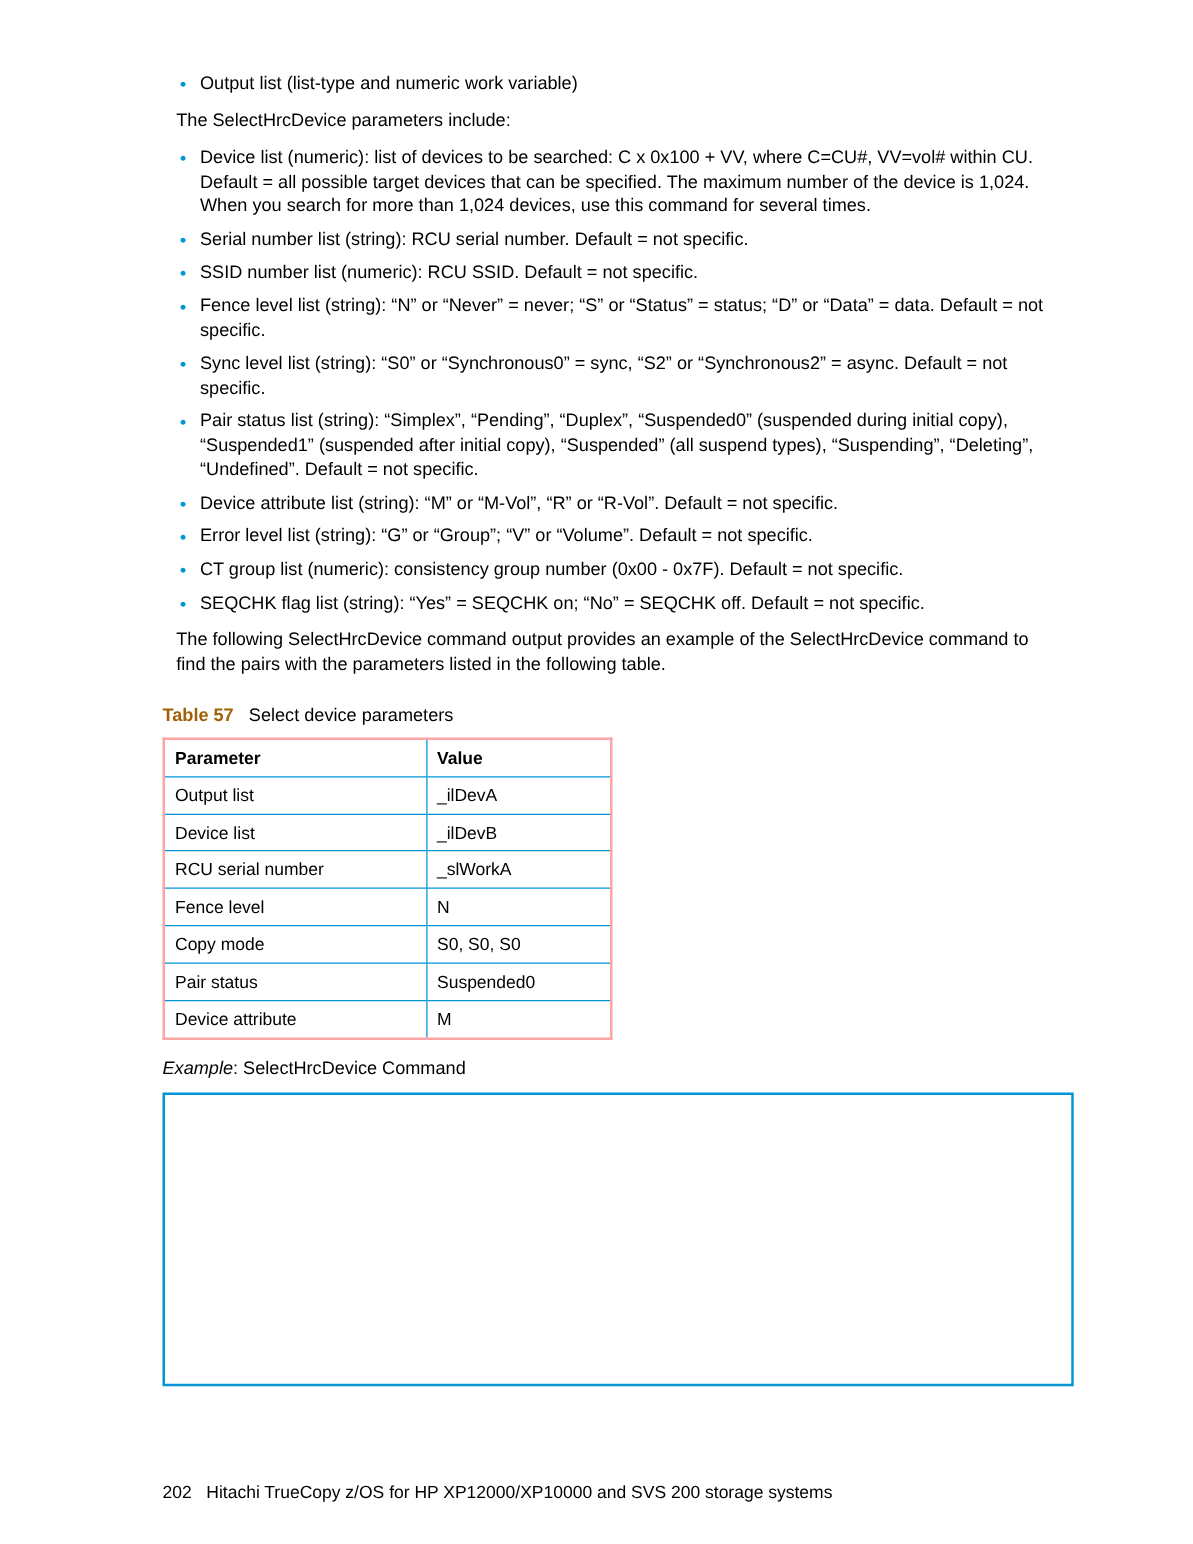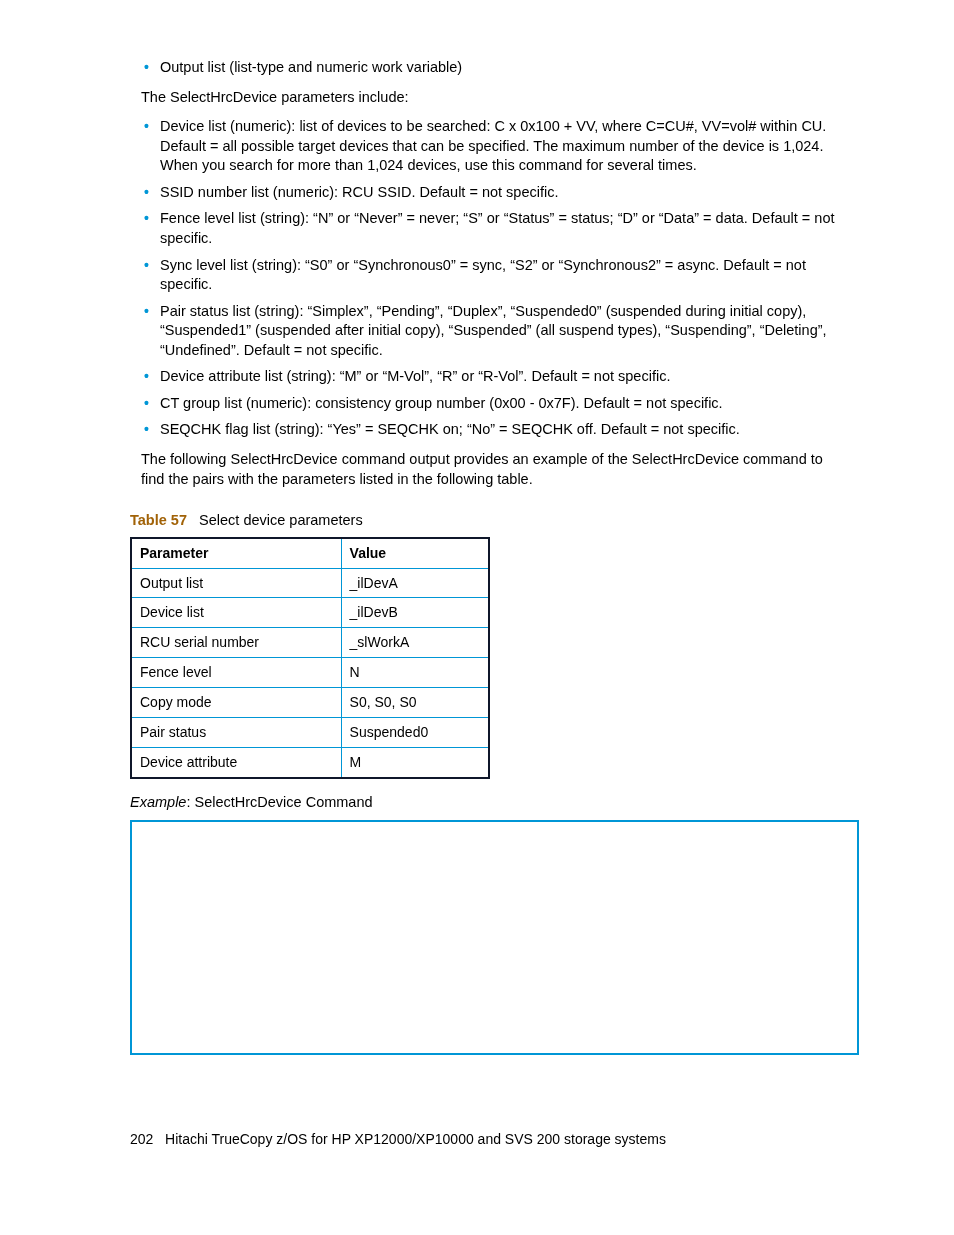--- a/index.html
+++ b/index.html
@@ -39,21 +39,21 @@
     margin-top: 22px;
     margin-bottom: 6px;
     font-size: 14.5px;
   }
   .table-label .tnum {
     color: #a16207;
     font-weight: bold;
   }
   table {
     border-collapse: collapse;
-    border: 2px solid #0f172a;
+    border: 2px solid #fca5a5;
     width: 360px;
   }
   table th, table td {
     border: 1px solid #0096d6;
     padding: 5px 8px;
     text-align: left;
     font-size: 14px;
     font-weight: normal;
   }
   table th {
@@ -81,25 +81,27 @@
 <body>
 
 <ul>
   <li>Output list (list-type and numeric work variable)</li>
 </ul>
 
 <p>The SelectHrcDevice parameters include:</p>
 
 <ul>
   <li>Device list (numeric): list of devices to be searched: C x 0x100 + VV, where C=CU#, VV=vol# within CU. Default = all possible target devices that can be specified. The maximum number of the device is 1,024. When you search for more than 1,024 devices, use this command for several times.</li>
+  <li>Serial number list (string): RCU serial number. Default = not specific.</li>
   <li>SSID number list (numeric): RCU SSID. Default = not specific.</li>
   <li>Fence level list (string): “N” or “Never” = never; “S” or “Status” = status; “D” or “Data” = data. Default = not specific.</li>
   <li>Sync level list (string): “S0” or “Synchronous0” = sync, “S2” or “Synchronous2” = async. Default = not specific.</li>
   <li>Pair status list (string): “Simplex”, “Pending”, “Duplex”, “Suspended0” (suspended during initial copy), “Suspended1” (suspended after initial copy), “Suspended” (all suspend types), “Suspending”, “Deleting”, “Undefined”. Default = not specific.</li>
   <li>Device attribute list (string): “M” or “M-Vol”, “R” or “R-Vol”. Default = not specific.</li>
+  <li>Error level list (string): “G” or “Group”; “V” or “Volume”. Default = not specific.</li>
   <li>CT group list (numeric): consistency group number (0x00 - 0x7F). Default = not specific.</li>
   <li>SEQCHK flag list (string): “Yes” = SEQCHK on; “No” = SEQCHK off. Default = not specific.</li>
 </ul>
 
 <p>The following SelectHrcDevice command output provides an example of the SelectHrcDevice command to find the pairs with the parameters listed in the following table.</p>
 
 <div class="table-label">
   <span class="tnum">Table 57</span>&nbsp;&nbsp;&nbsp;<span>Select device parameters</span>
 </div>
 

